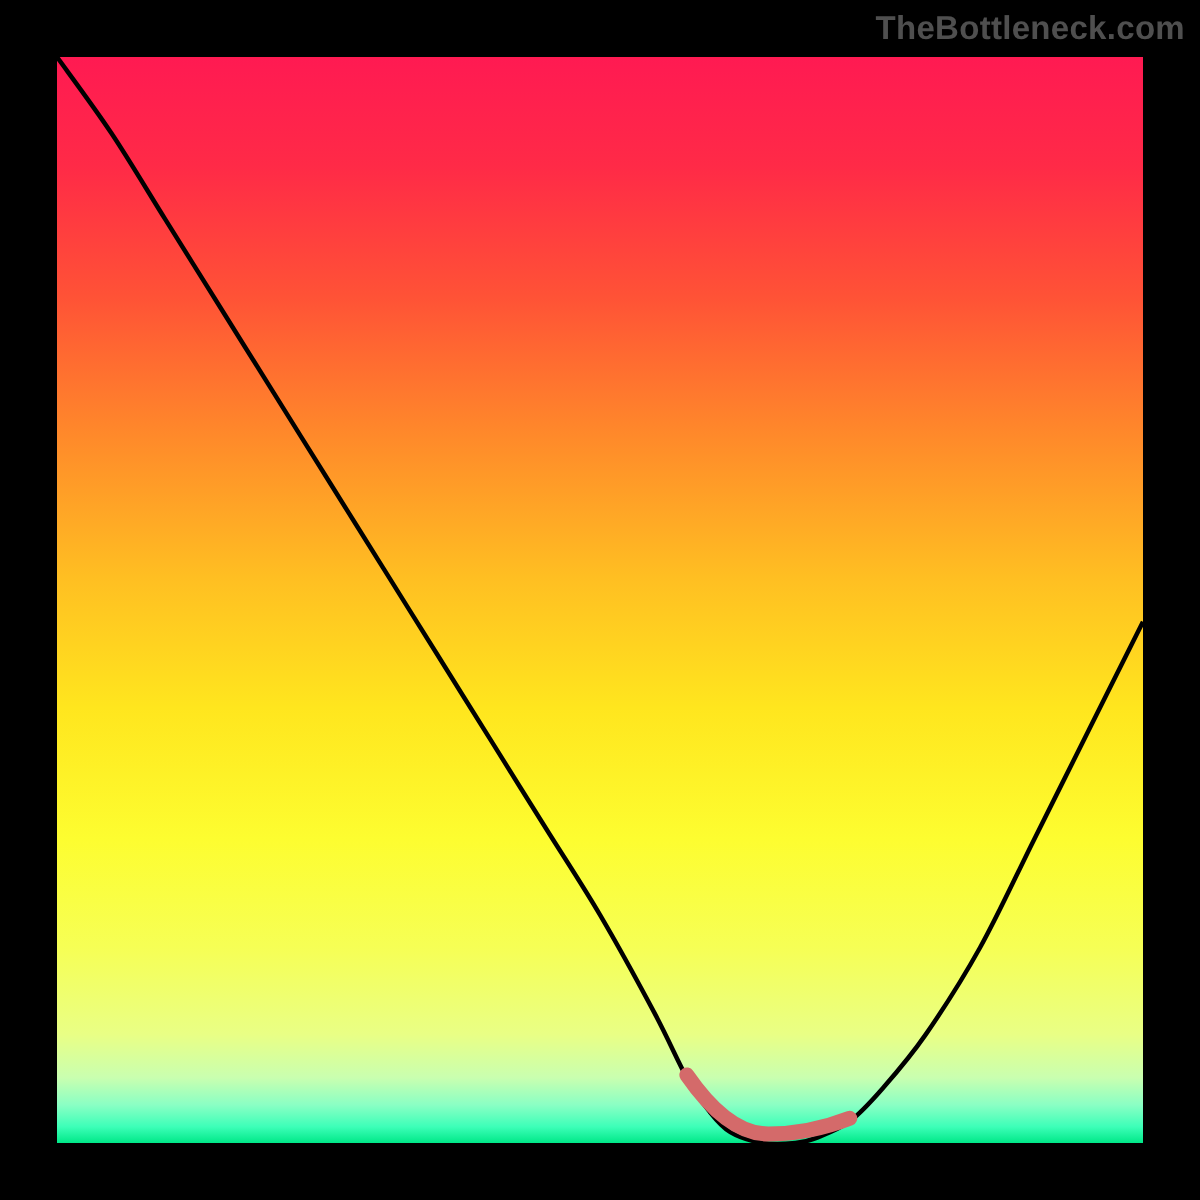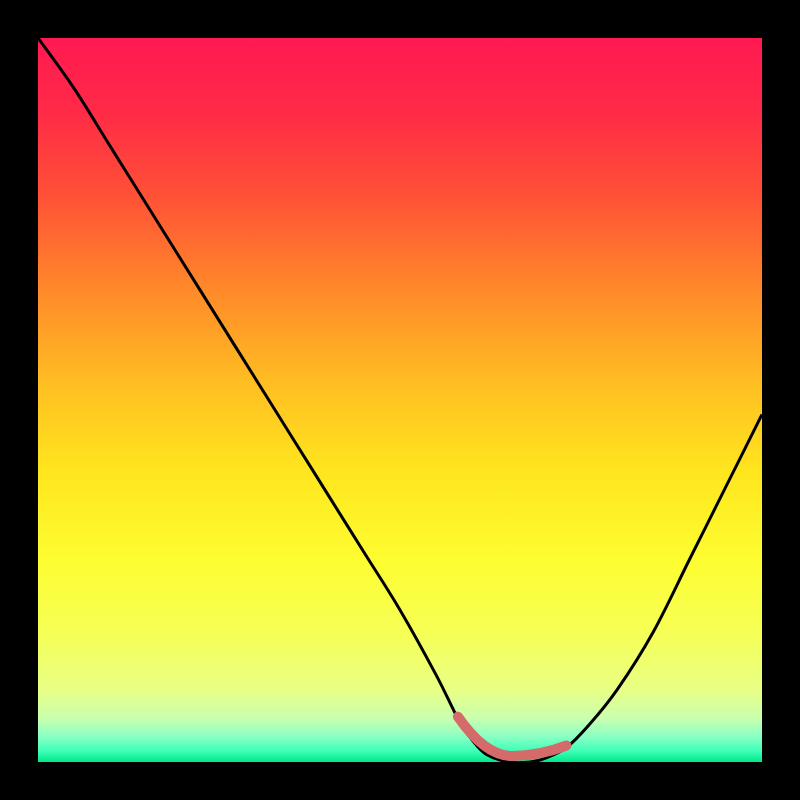--- a/index.html
+++ b/index.html
@@ -35,20 +35,21 @@
     letter-spacing: 0.2px;
     user-select: none;
   }
   svg { display: block; }
 </style>
 </head>
 <body>
 
 <div class="frame">
 
+  <div class="watermark">TheBottleneck.com</div>
 
   <div class="plot-area">
     <svg id="chart-svg" width="724" height="724" viewBox="0 0 724 724">
       <defs>
         <linearGradient id="bg-grad" x1="0" y1="0" x2="0" y2="1">
             <stop offset="0%" stop-color="#ff1a52"></stop>
             <stop offset="10%" stop-color="#ff2a47"></stop>
             <stop offset="22%" stop-color="#ff5236"></stop>
             <stop offset="35%" stop-color="#ff8a2a"></stop>
             <stop offset="48%" stop-color="#ffbf22"></stop>

